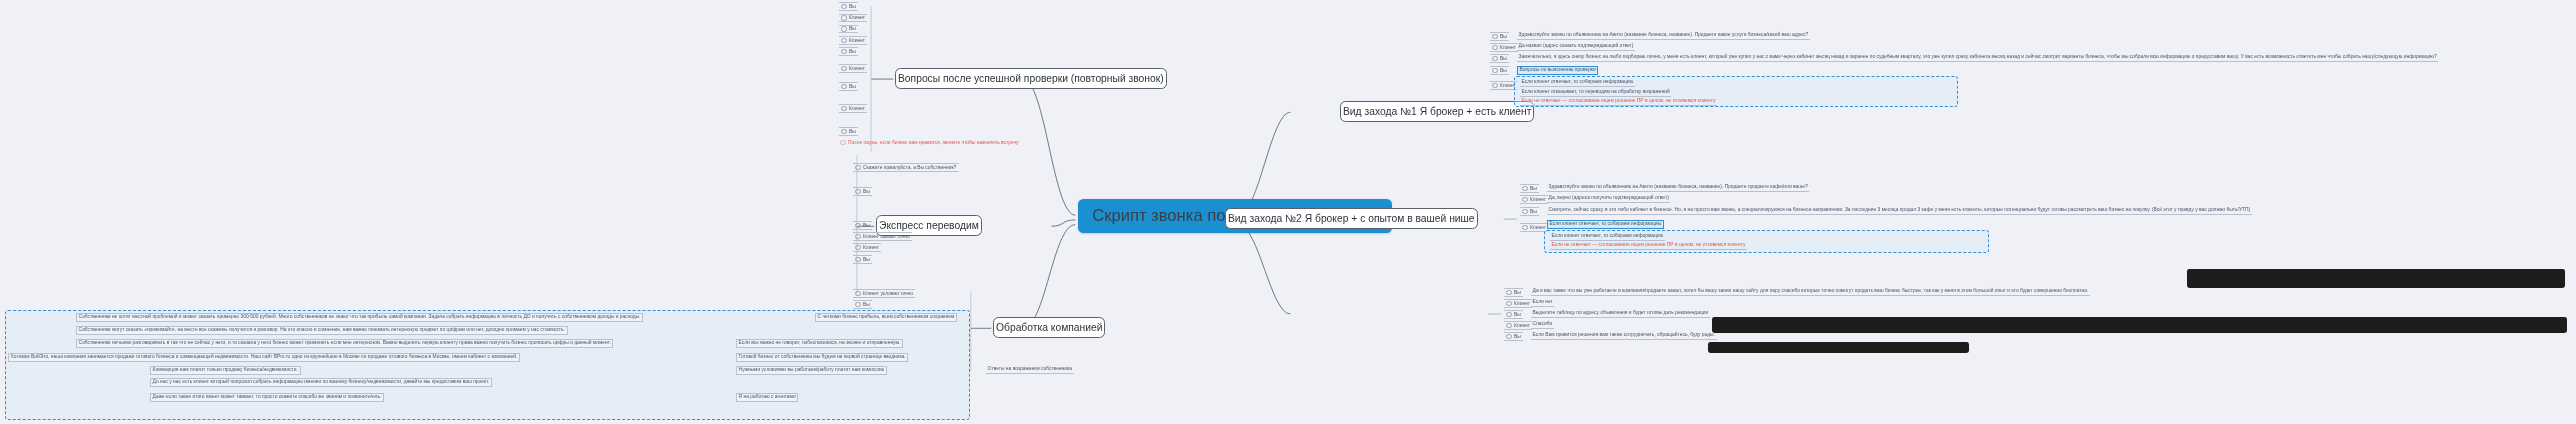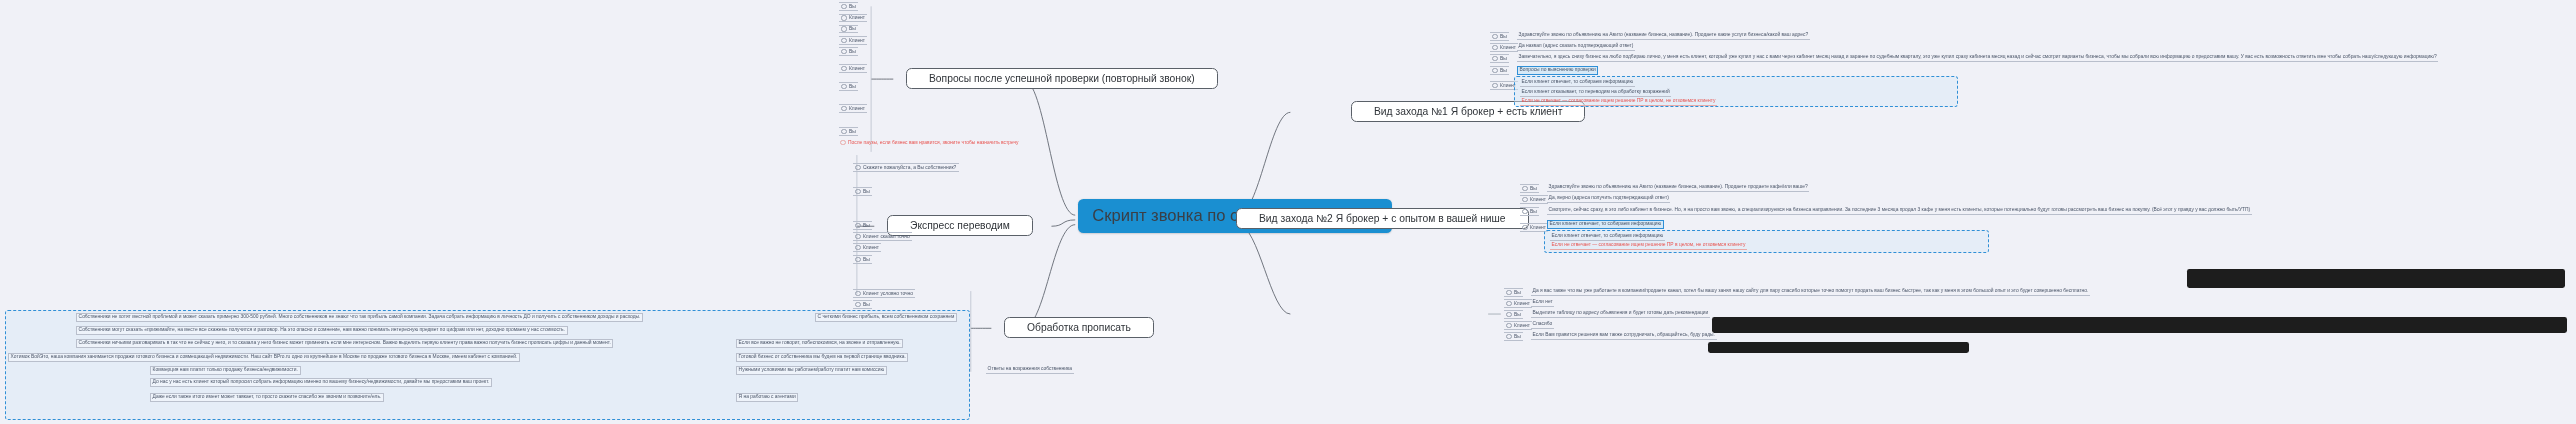--- a/index.html
+++ b/index.html
@@ -7,21 +7,21 @@
        font-family:"Liberation Sans","DejaVu Sans",sans-serif;}
   .canvas{position:absolute;inset:0;}
   svg.links{position:absolute;left:0;top:0;width:2576px;height:424px;pointer-events:none;}
 
   
   .root{position:absolute;background:#1a8fd1;border-radius:5.5px;color:#3a3f46;
         font-size:16.6px;padding:7.1px 14.2px;white-space:nowrap;box-shadow:0 0.8px 1.6px rgba(0,0,0,.15);}
 
   
   .lvl1{position:absolute;background:#fff;border:0.8px solid #5a6068;border-radius:5.5px;
-        color:#2f3338;font-size:10.3px;padding:4px 22px;white-space:nowrap;margin-left:11px;}
+        color:#2f3338;font-size:10.3px;padding:4px 2px;white-space:nowrap;}
 
   
   .leaf{position:absolute;font-size:4.9px;color:#4a5568;white-space:nowrap;
         border-bottom:0.8px solid #b9bfcc;padding:0 1.6px 0.8px 1.6px;line-height:6.3px;}
   .leaf.r{color:#e8534f;border-bottom-color:#e8a9a7;}
   .leaf.bx{border:0.8px solid #b9bfcc;background:rgba(255,255,255,.35);}
 
   
   .spk{position:absolute;font-size:4.9px;color:#4a5568;white-space:nowrap;
        border:0.8px solid #b9bfcc;border-left:none;border-right:none;padding:0.8px 2.4px;}
@@ -65,21 +65,21 @@
       <path d="M1100 8 L1100 192"></path>
       <path d="M1082 196 L1082 372"></path>
       <path d="M1226 368 L1226 470"></path>
     </g>
   </svg>
 
   <div class="root" style="left:1078px;top:199px;">Скрипт звонка по сбору информации</div>
 
   <div class="lvl1" style="left:895px;top:68px;">Вопросы после успешной проверки (повторный звонок)</div>
   <div class="lvl1" style="left:876px;top:215px;">Экспресс переводим</div>
-  <div class="lvl1" style="left:993px;top:317px;">Обработка прописать</div>
+  <div class="lvl1" style="left:993px;top:317px;">Обработка компанией</div>
 
   <div class="lvl1" style="left:1340px;top:101px;">Вид захода №1 Я брокер + есть клиент</div>
   <div class="lvl1" style="left:1225px;top:208px;">Вид захода №2 Я брокер + с опытом в вашей нише</div>
 
   <div class="grp">
 
     <div class="spk" style="left:839px;top:2.4px;"><span class="dot"></span><span>Вы</span></div>
 
     <div class="spk" style="left:839px;top:13.5px;"><span class="dot"></span><span>Клиент</span></div>
 

